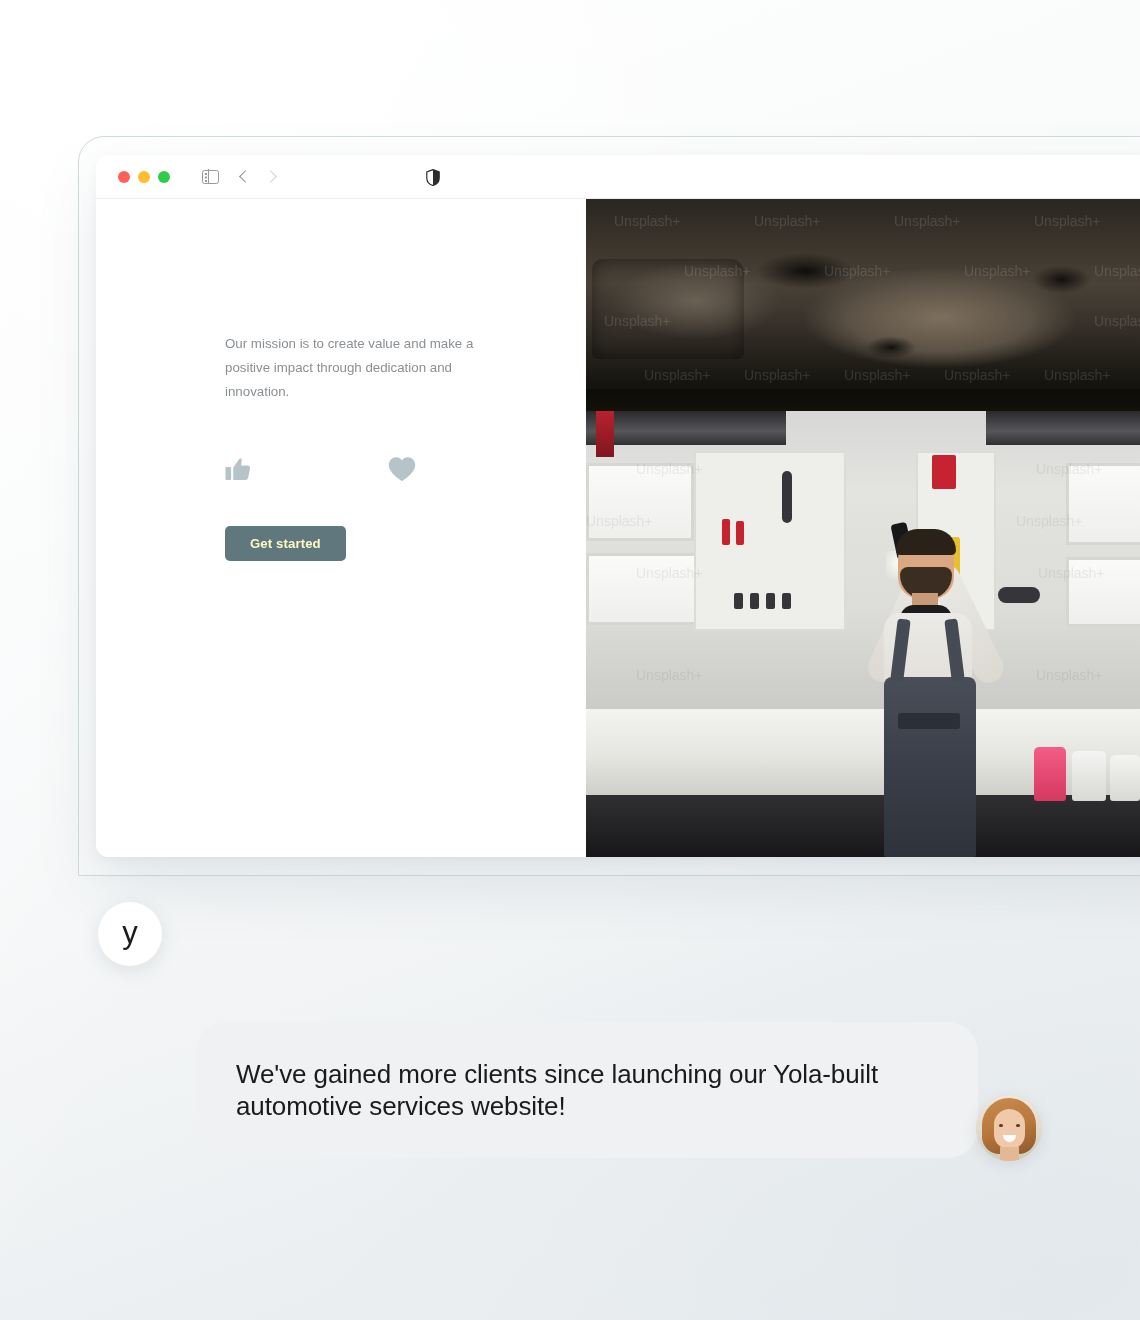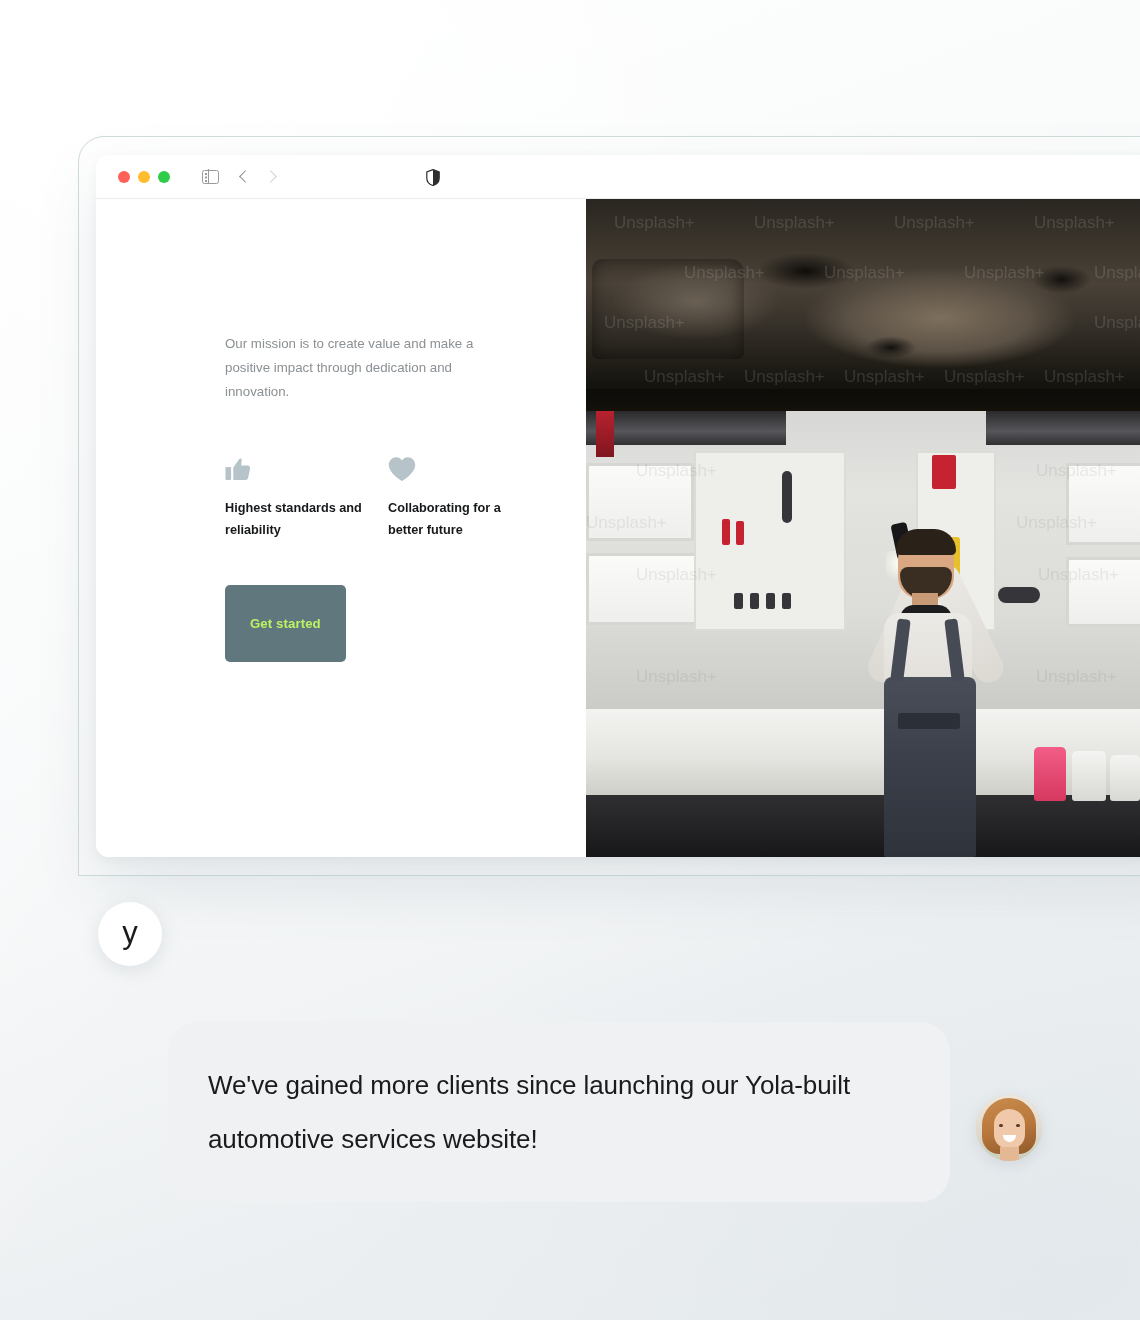--- a/index.html
+++ b/index.html
@@ -181,24 +181,24 @@
     line-height: 21.5px;
     font-weight: 700;
     color: #16181a;
     max-width: 145px;
   }
 
   .cta-button {
     margin-top: 44px;
     display: inline-block;
     background: #5f777d;
-    color: #bef264;
+    color: #fef9c3;
     font-size: 13.2px;
     font-weight: 700;
-    padding: 31px 25px;
+    padding: 10px 25px;
     border: none;
     border-radius: 5px;
     cursor: pointer;
     letter-spacing: 0.1px;
   }
 
   
   .hero-photo {
     flex: 1 1 auto;
     position: relative;
@@ -206,21 +206,21 @@
     background: #1b1916;
   }
 
   .photo-watermarks {
     position: absolute; inset: 0;
     z-index: 9;
     pointer-events: none;
   }
   .wm {
     position: absolute;
-    font-size: 17px;
+    font-size: 14px;
     color: rgba(255,255,255,0.13);
     font-family: "Liberation Sans", sans-serif;
     white-space: nowrap;
     text-align: center;
   }
 
   
   .underbody {
     position: absolute;
     left: 0; right: 0; top: 0;
@@ -420,27 +420,27 @@
     padding: 27px 34px 27px 50px;
     font-size: 24px;
     line-height: 30px;
     border-radius: 28px;
     position: relative;
     z-index: 2;
   }
 
   .bubble-two {
     position: absolute;
-    left: 168px;
+    left: 196px;
     top: 120px;
     width: 782px;
     padding: 36px 40px;
     border-radius: 30px;
     font-size: 26px;
-    line-height: 54px;
+    line-height: 32px;
     letter-spacing: -0.1px;
   }
 
   .person-avatar {
     position: absolute;
     left: 976px;
     top: 1095px;
     width: 66px; height: 66px;
     border-radius: 50%;
     overflow: hidden;
@@ -514,30 +514,28 @@
 
       <div class="features">
 
         <div class="feature">
           <div class="feature-icon">
             <svg viewBox="0 0 26 26" width="26" height="26" fill="currentColor">
               <rect x="0.5" y="11" width="5.6" height="13" rx="1.2"></rect>
               <path d="M8.3 24 V11.4 L14.1 3.2 C14.9 2 16.8 2.4 16.7 4 L16.2 9.6 H22.6 C24.3 9.6 25.4 11.2 25 12.8 L23.2 21.4 C22.9 23 21.6 24 20.1 24 Z"></path>
             </svg>
           </div>
-          <div class="feature-label">Highest standards and reliability</div>
         </div>
 
         <div class="feature">
           <div class="feature-icon">
             <svg viewBox="0 0 28 26" width="28" height="26" fill="currentColor">
               <path d="M14 25 C14 25 0.8 17.2 0.8 8.9 C0.8 4.5 4.2 1.2 8.3 1.2 C11 1.2 13 2.7 14 4.5 C15 2.7 17 1.2 19.7 1.2 C23.8 1.2 27.2 4.5 27.2 8.9 C27.2 17.2 14 25 14 25 Z"></path>
             </svg>
           </div>
-          <div class="feature-label">Collaborating for a better future</div>
         </div>
 
       </div>
 
       <button class="cta-button">Get started</button>
     </div>
 
     <div class="hero-photo">
 
       <div class="underbody">

